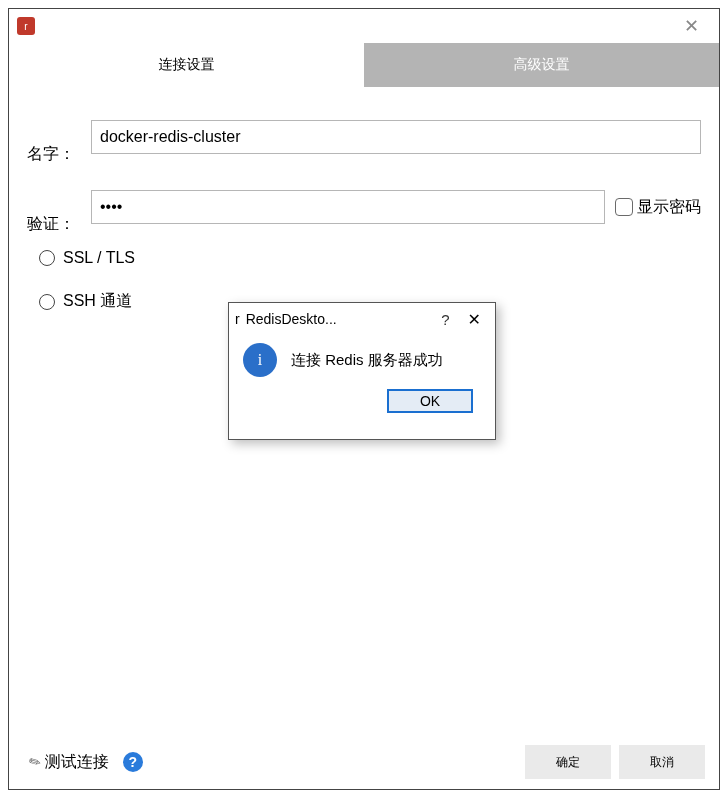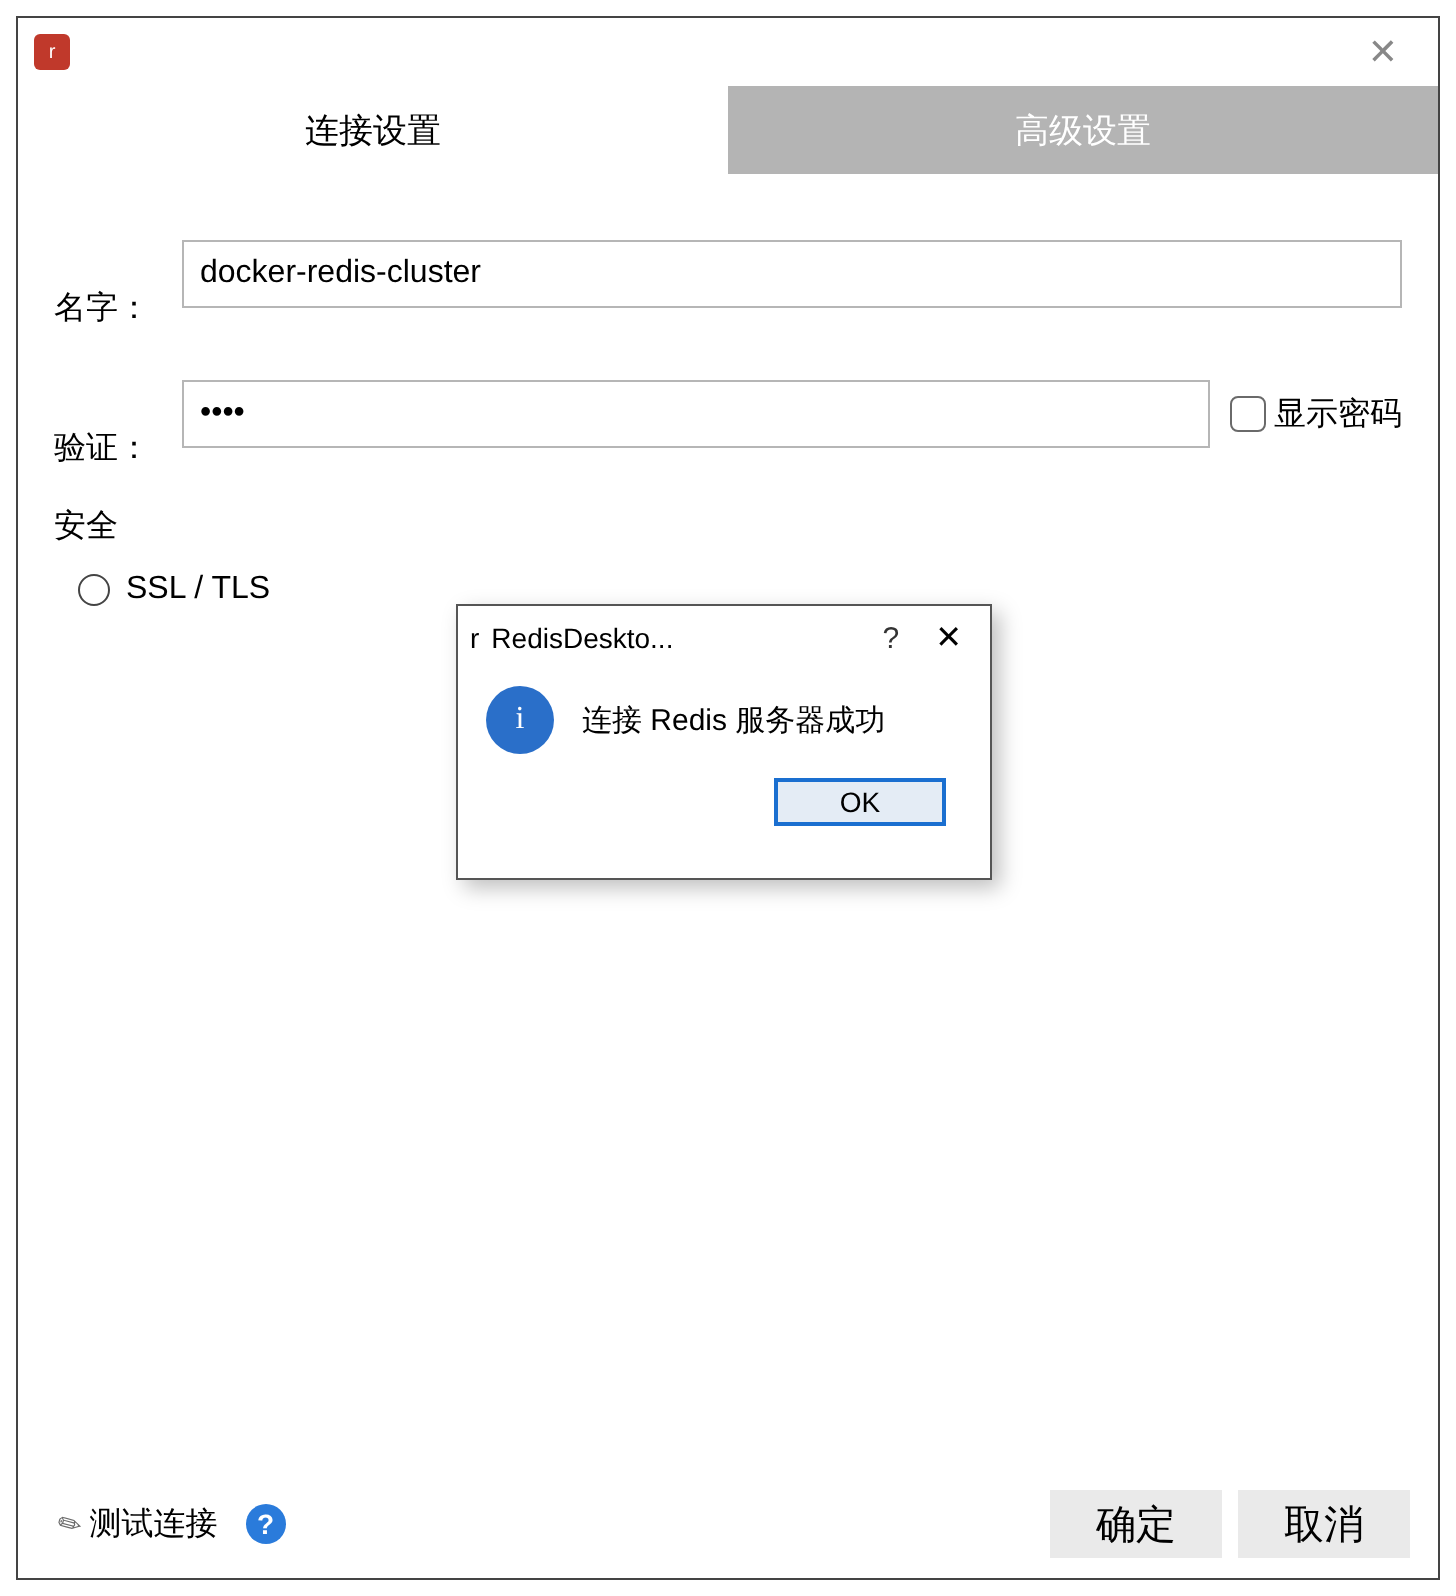--- a/index.html
+++ b/index.html
@@ -50,21 +50,21 @@
     .tabs {
       display: flex;
       height: 44px;
       background: #d8d8d8;
     }
     .tab {
       flex: 1;
       display: flex;
       align-items: center;
       justify-content: center;
-      font-size: 17px;
+      font-size: 14px;
       cursor: pointer;
     }
     .tab.active { background: #fff; color: #000; }
     .tab.inactive { background: #b4b4b4; color: #fff; }
     .content {
       padding: 22px 18px 0 18px;
       flex: 1;
       display: flex;
       flex-direction: column;
     }
@@ -171,21 +171,21 @@
       display: flex;
       align-items: center;
       justify-content: center;
       cursor: pointer;
     }
     .btn {
       min-width: 86px;
       height: 34px;
       border: none;
       background: #eaeaea;
-      font-size: 20px;
+      font-size: 12px;
       font-family: inherit;
       cursor: pointer;
     }
 
     
     .dialog {
       position: absolute;
       left: 228px; top: 302px;
       width: 268px;
       height: 138px;
@@ -260,24 +260,27 @@
     </div>
     <div class="row">
       <span class="label">验证：</span>
       <input class="input input-auth" type="text" value="••••" style="">
       <label class="show-pw">
         <span class="cbx"></span>
         <span>显示密码</span>
       </label>
     </div>
 
-    <div class="section-title">安全</div>
     <div class="radio-row">
       <span class="radio"></span>
       <span>SSL / TLS</span>
+    </div>
+    <div class="radio-row">
+      <span class="radio"></span>
+      <span>SSH 通道</span>
     </div>
 
     <div style="flex:1"></div>
   </div>
 
   <div class="footer">
     <div class="test-btn">
       <span class="wand-icon">✎</span>
       <span>测试连接</span>
     </div>

